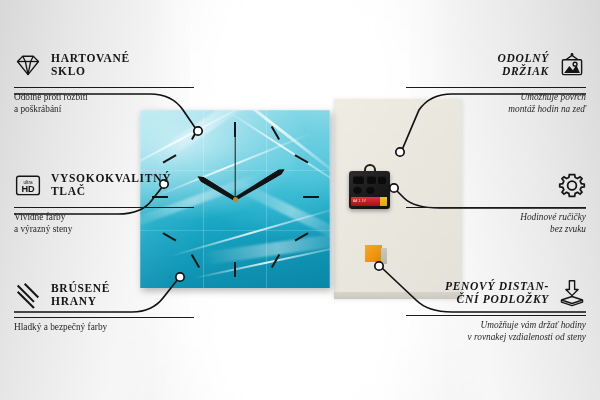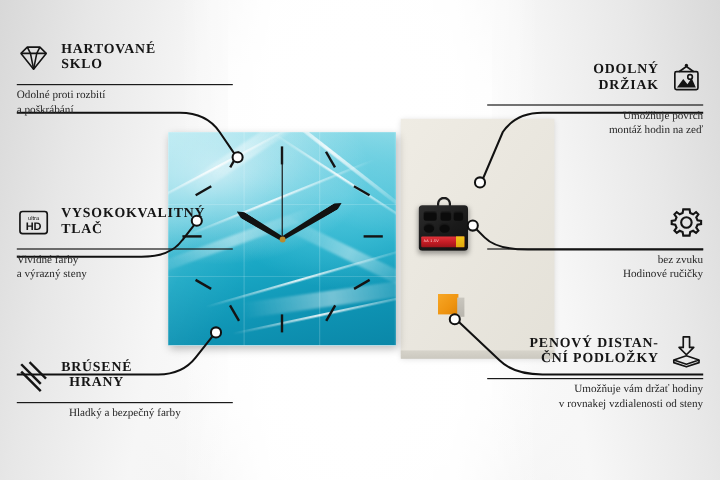--- a/index.html
+++ b/index.html
@@ -158,21 +158,21 @@
     width:5px; height:5px; margin-left:-2.5px; margin-top:-2.5px;
     background:#b98b2e; border-radius:50%;
   }
 
   
   #connectors { position:absolute; left:0; top:0; width:600px; height:400px; }
 
   
   .feature { position:absolute; width:180px; }
   .feature.left  { left:14px;  text-align:left; }
-  .feature.right { right:14px; text-align:right; }
+  .feature.right { right:14px; text-align:right;font-style:italic; }
 
   .feat-head {
     display:flex; align-items:center; gap:9px;
     min-height:34px;
   }
   .feature.right .feat-head { flex-direction:row-reverse; }
 
   .feat-title {
     font-family:"Liberation Serif", serif;
     font-weight:bold;
@@ -188,23 +188,23 @@
   .feat-desc {
     font-family:"Liberation Serif", serif;
     font-size:9.3px;
     color:#262626;
     line-height:11.6px;
     margin-top:4px;
   }
   .ico { width:28px; height:28px; flex:0 0 28px; display:block; }
 
   
-  #feature-tempered  { top:31px;  }
+  #feature-tempered  { top:48px;  }
   #feature-print     { top:168px; }
-  #feature-edges     { top:296px;text-align:center; }
+  #feature-edges     { top:278px; }
   #feature-holder    { top:48px;  }
   #feature-mechanism { top:168px; }
   #feature-spacers   { top:276px; }
 </style>
 </head>
 <body>
 
 <div id="bg-base"></div>
 <div id="bg-vignette-left"></div>
 <div id="bg-vignette-right"></div>
@@ -380,22 +380,22 @@
   <div class="feat-head">
     <svg class="ico" viewBox="0 0 32 32">
       <g fill="none" stroke="#141414" stroke-width="2">
         <path d="M16,4 L19,4 L19.6,7.4 L22.4,8.6 L25.2,6.6 L27.4,8.8 L25.4,11.6 L26.6,14.4 L30,15 L30,18 L26.6,18.6 L25.4,21.4 L27.4,24.2 L25.2,26.4 L22.4,24.4 L19.6,25.6 L19,29 L16,29 L13,29 L12.4,25.6 L9.6,24.4 L6.8,26.4 L4.6,24.2 L6.6,21.4 L5.4,18.6 L2,18 L2,15 L5.4,14.4 L6.6,11.6 L4.6,8.8 L6.8,6.6 L9.6,8.6 L12.4,7.4 L13,4 Z"></path>
         <circle cx="16" cy="16.5" r="5"></circle>
       </g>
     </svg>
   </div>
   <div class="feat-rule"></div>
   <div class="feat-desc">
+    <div>Hodinové ručičky</div>
     <div>bez zvuku</div>
-    <div>Hodinové ručičky</div>
   </div>
 </div>
 
 <div class="feature right" id="feature-spacers">
   <div class="feat-head">
     <svg class="ico" viewBox="0 0 32 32">
       <g fill="none" stroke="#141414" stroke-width="1.6" stroke-linejoin="round">
         <path d="M13,2 L19,2 L19,12 L23,12 L16,19 L9,12 L13,12 Z"></path>
         <path d="M16,20 L28,24 L16,28 L4,24 Z"></path>
         <path d="M4,24 L4,26.5 L16,30.5 L28,26.5 L28,24"></path>

